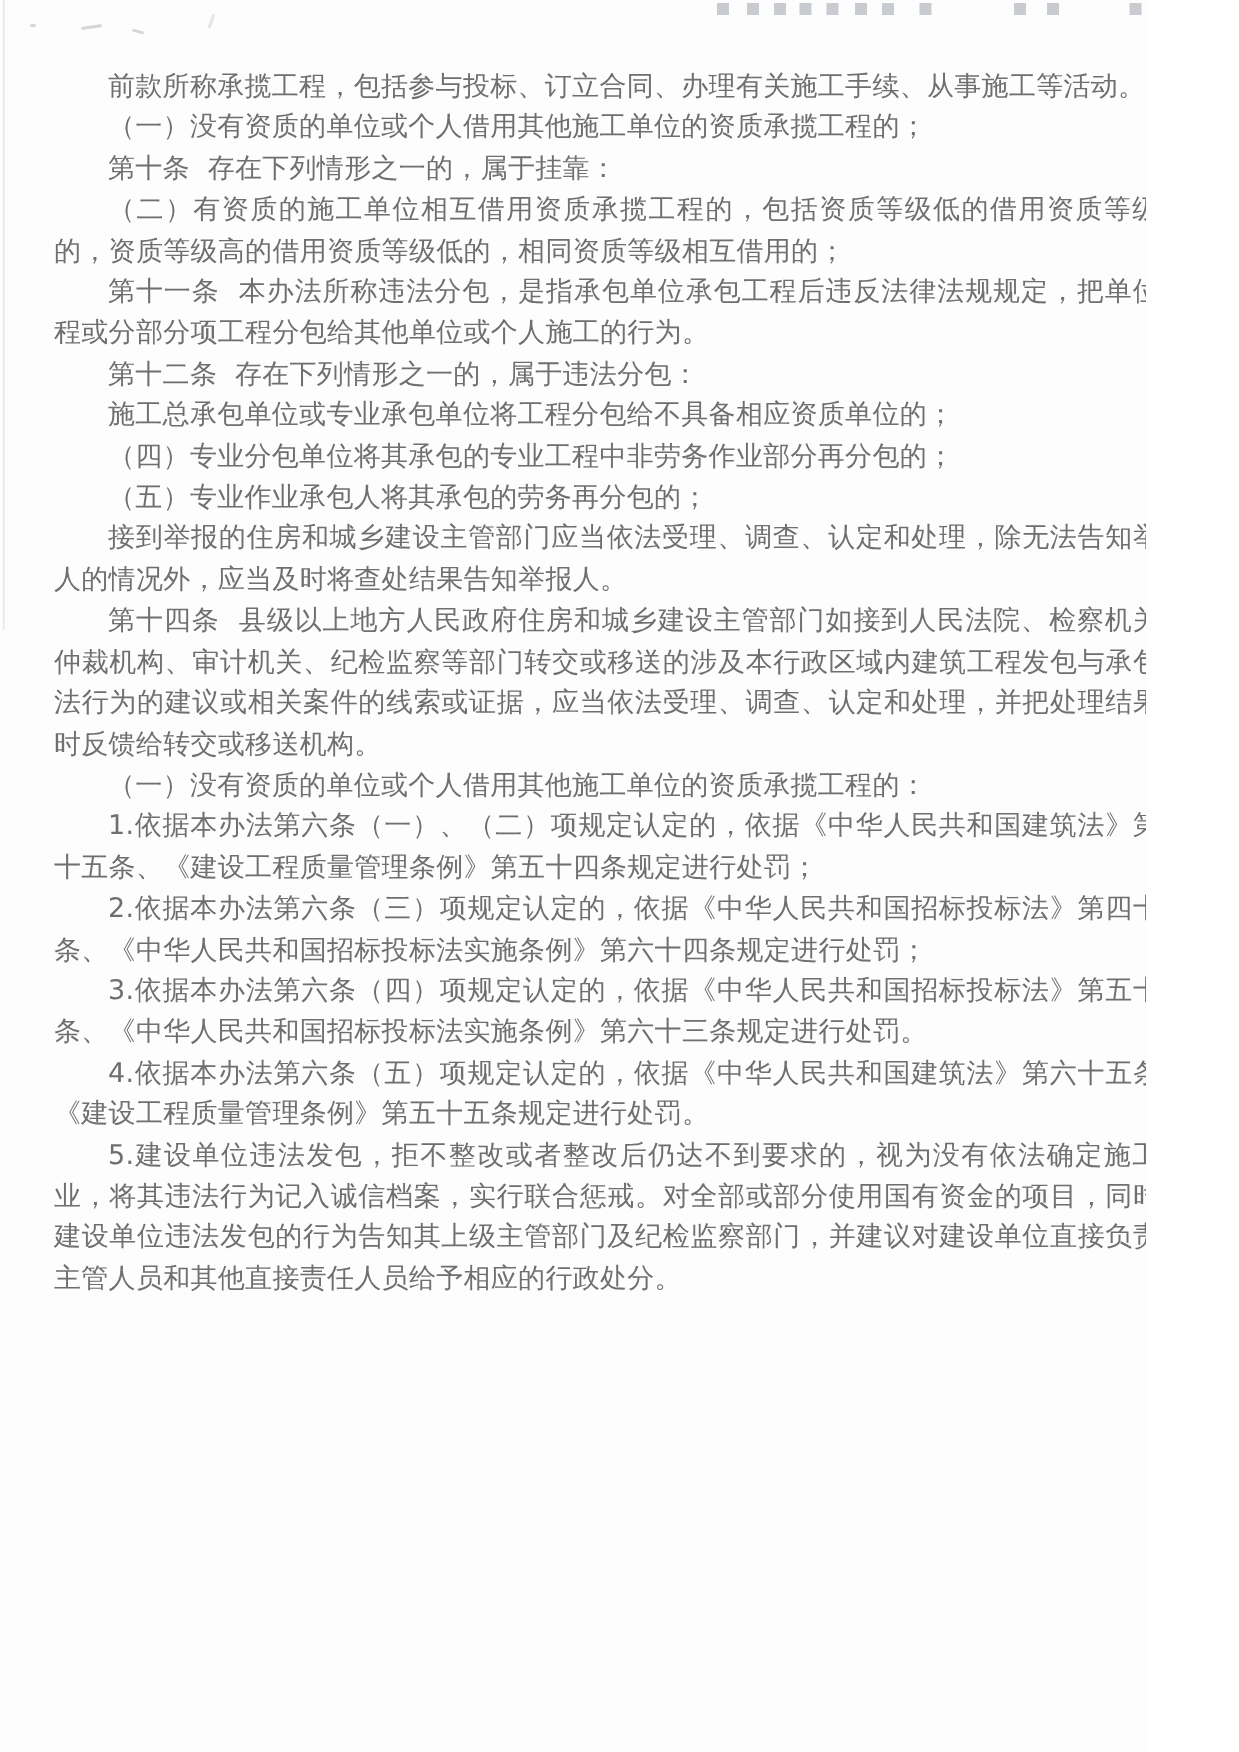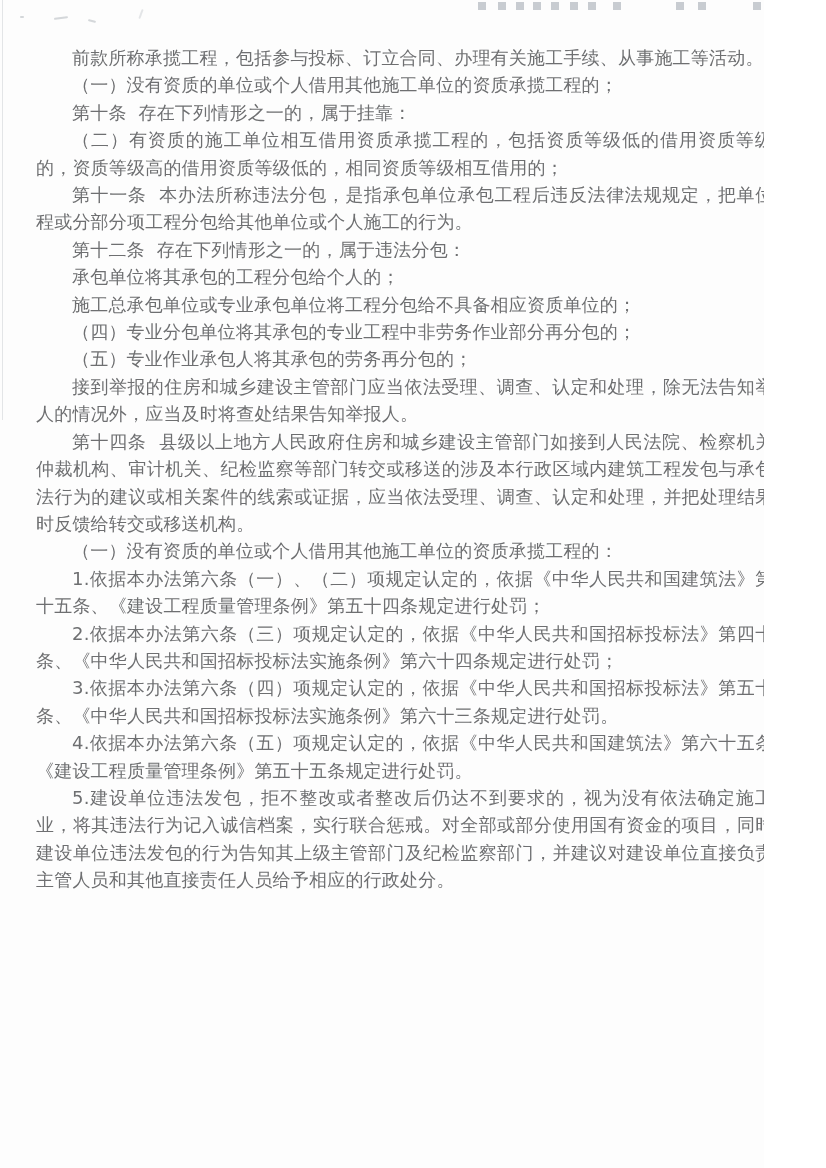--- a/index.html
+++ b/index.html
@@ -73,21 +73,20 @@
   <span class="noise n2"></span>
   <span class="noise n3"></span>
   <span class="noise n4"></span>
   <div class="doc">
       <p class="para indent">前款所称承揽工程，包括参与投标、订立合同、办理有关施工手续、从事施工等活动。</p>
       <p class="para indent">（一）没有资质的单位或个人借用其他施工单位的资质承揽工程的；</p>
       <p class="para indent">第十条  存在下列情形之一的，属于挂靠：</p>
       <p class="para indent">（二）有资质的施工单位相互借用资质承揽工程的，包括资质等级低的借用资质等级高的，资质等级高的借用资质等级低的，相同资质等级相互借用的；</p>
       <p class="para indent">第十一条  本办法所称违法分包，是指承包单位承包工程后违反法律法规规定，把单位工程或分部分项工程分包给其他单位或个人施工的行为。</p>
       <p class="para indent">第十二条  存在下列情形之一的，属于违法分包：</p>
-      <p class="para indent">承包单位将其承包的工程分包给个人的；</p>
       <p class="para indent">施工总承包单位或专业承包单位将工程分包给不具备相应资质单位的；</p>
       <p class="para indent">（四）专业分包单位将其承包的专业工程中非劳务作业部分再分包的；</p>
       <p class="para indent">（五）专业作业承包人将其承包的劳务再分包的；</p>
       <p class="para indent">接到举报的住房和城乡建设主管部门应当依法受理、调查、认定和处理，除无法告知举报人的情况外，应当及时将查处结果告知举报人。</p>
       <p class="para indent">第十四条  县级以上地方人民政府住房和城乡建设主管部门如接到人民法院、检察机关、仲裁机构、审计机关、纪检监察等部门转交或移送的涉及本行政区域内建筑工程发包与承包违法行为的建议或相关案件的线索或证据，应当依法受理、调查、认定和处理，并把处理结果及时反馈给转交或移送机构。</p>
       <p class="para indent">（一）没有资质的单位或个人借用其他施工单位的资质承揽工程的：</p>
       <p class="para indent">1.依据本办法第六条（一）、（二）项规定认定的，依据《中华人民共和国建筑法》第六十五条、《建设工程质量管理条例》第五十四条规定进行处罚；</p>
       <p class="para indent">2.依据本办法第六条（三）项规定认定的，依据《中华人民共和国招标投标法》第四十九条、《中华人民共和国招标投标法实施条例》第六十四条规定进行处罚；</p>
       <p class="para indent">3.依据本办法第六条（四）项规定认定的，依据《中华人民共和国招标投标法》第五十一条、《中华人民共和国招标投标法实施条例》第六十三条规定进行处罚。</p>
       <p class="para indent">4.依据本办法第六条（五）项规定认定的，依据《中华人民共和国建筑法》第六十五条、《建设工程质量管理条例》第五十五条规定进行处罚。</p>

